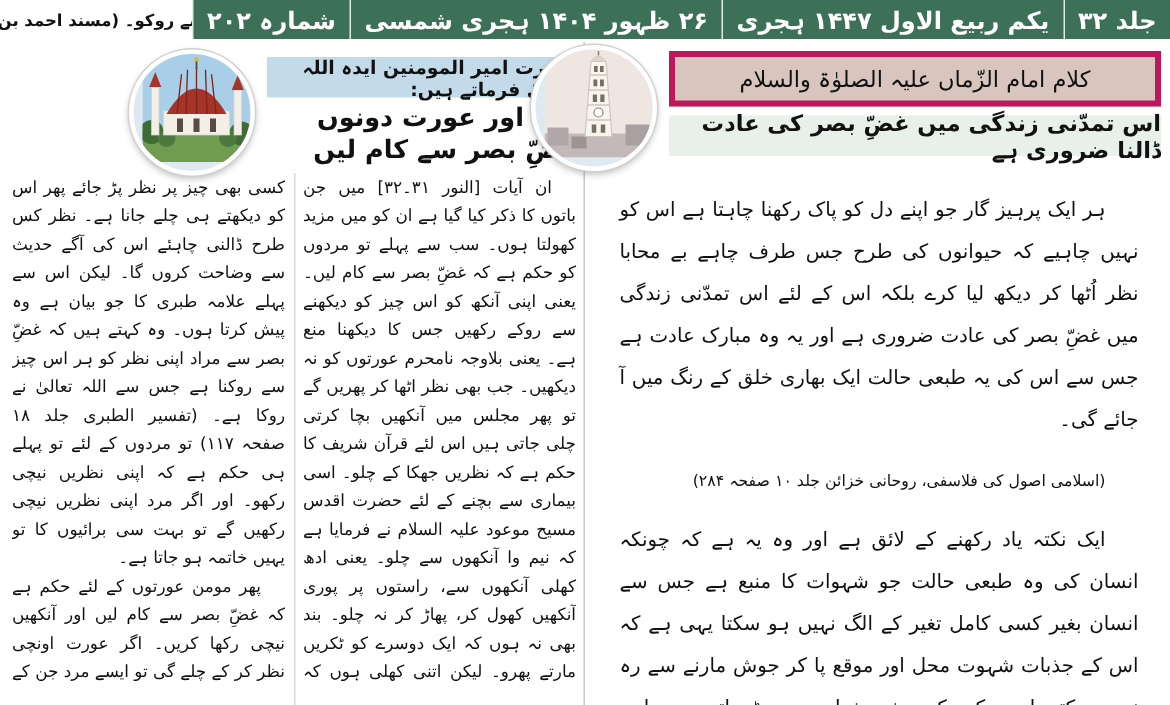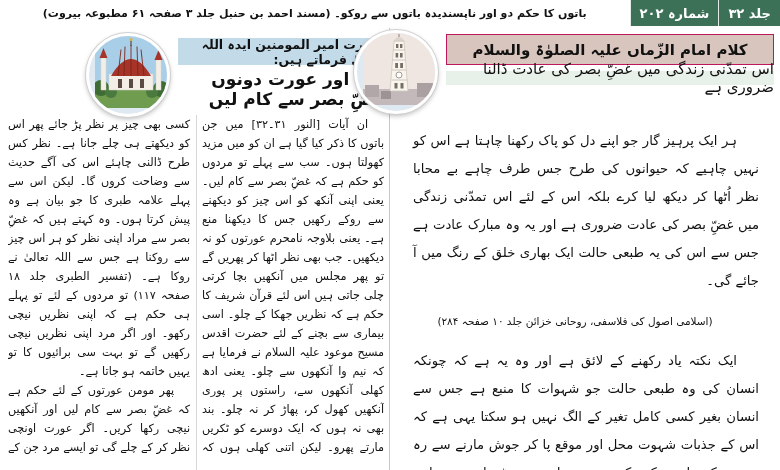--- a/index.html
+++ b/index.html
@@ -2,68 +2,70 @@
 <html lang="ur" dir="rtl"><head>
 <meta charset="utf-8">
 <style>
   html,body{margin:0;padding:0;background:#ffffff;}
   .page{position:relative;width:780px;height:470px;background:#fff;overflow:hidden;
         font-family:"DejaVu Sans",sans-serif;color:#111;direction:rtl;}
 
   
   .masthead{position:absolute;top:0;left:0;right:0;height:26px;display:flex;direction:rtl;
             background:#3c7158;align-items:stretch;}
-  .m-seg{display:flex;align-items:center;color:#fff;font-size:13px;font-weight:700;
+  .m-seg{display:flex;align-items:center;color:#fff;font-size:16px;font-weight:700;
          padding:0 9px;white-space:nowrap;border-left:1px solid rgba(255,255,255,.85);}
   .m-seg:first-child{}
   .m-quote{flex:1;display:flex;align-items:center;justify-content:center;background:#fff;
            color:#111;font-size:11px;font-weight:700;padding:0 6px;white-space:nowrap;
            overflow:hidden;}
 
   
   .v-divider{position:absolute;top:28px;bottom:0;left:389px;width:1px;background:#c8c8c8;}
 
   
   .photo-ring{position:absolute;width:78px;height:78px;border-radius:50%;border:3px solid #fff;
               box-shadow:0 0 0 1px #d0d0d0,0 2px 5px rgba(0,0,0,.28);overflow:hidden;
               background:#dfe9f1;z-index:5;}
   .photo-ring svg{display:block;}
 
   
   .col-right{position:absolute;top:26px;right:0;width:388px;height:444px;direction:rtl;}
   .rt-photo{top:4px;left:-38px;}
   .rt-head{padding:8px 6px 0 54px;}
-  .rt-kicker{height:29px;background:#d8c6be;border:1px solid #be185d;display:flex;
-             align-items:center;justify-content:center;font-size:15px;font-weight:700;}
-  .rt-headline{margin-top:6px;height:14px;background:#e7f1e9;display:flex;align-items:center;
-               justify-content:center;font-size:15px;font-weight:400;}
+  .rt-kicker{height:29px;background:#d8c6be;border:4px solid #be185d;display:flex;
+             align-items:center;justify-content:center;font-size:15px;font-weight:400;}
+  .rt-headline{margin-top:6px;height:27px;background:#e7f1e9;display:flex;align-items:center;
+               justify-content:center;font-size:15px;font-weight:700;}
   .rt-body{position:absolute;top:88px;right:8px;left:8px;bottom:0;overflow:hidden;
            font-size:13.2px;line-height:28px;text-align:justify;}
   .rt-body p{margin:13px;text-indent:22px;}
-  .rt-citation{font-size:10.5px;line-height:26px;text-align:center;text-indent:0;font-weight:400;}
+  .rt-citation{font-size:10.5px;line-height:26px;text-align:right;text-indent:0;font-weight:400;}
 
   
   .col-left{position:absolute;top:26px;left:0;width:388px;height:444px;direction:rtl;}
   .lt-photo{top:7px;left:86px;}
   .lt-kicker{position:absolute;top:12px;left:178px;right:3px;height:27px;background:#c3dbe9;
              display:flex;align-items:center;justify-content:center;font-size:12.5px;font-weight:700;}
   .lt-headline{position:absolute;top:45px;left:178px;right:3px;height:36px;display:flex;
                align-items:center;justify-content:center;font-size:17px;font-weight:700;background:#fff;}
   .lt-body{position:absolute;top:89px;left:8px;right:4px;height:355px;overflow:hidden;
            column-count:2;column-gap:12px;column-rule:1px solid #d8d8d8;column-fill:auto;
            font-size:11.2px;line-height:19px;text-align:justify;}
   .lt-body p{margin:0;text-indent:16px;}
 </style>
 </head>
 <body>
 
 <div class="page">
 
   <div class="masthead">
     <div class="m-seg">جلد ۳۲</div>
+    <div class="m-seg">یکم ربیع الاول ۱۴۴۷ ہجری</div>
+    <div class="m-seg">۲۶ ظہور ۱۴۰۴ ہجری شمسی</div>
     <div class="m-seg">شمارہ ۲۰۲</div>
     <div class="m-quote">باتوں کا حکم دو اور ناپسندیدہ باتوں سے روکو۔ (مسند احمد بن حنبل جلد ۳ صفحہ ۶۱ مطبوعہ بیروت)</div>
   </div>
 
   <div class="v-divider"></div>
 
   <div class="col-right">
 
     <span class="photo-ring rt-photo">
       <svg width="72" height="72" viewBox="0 0 72 72">

